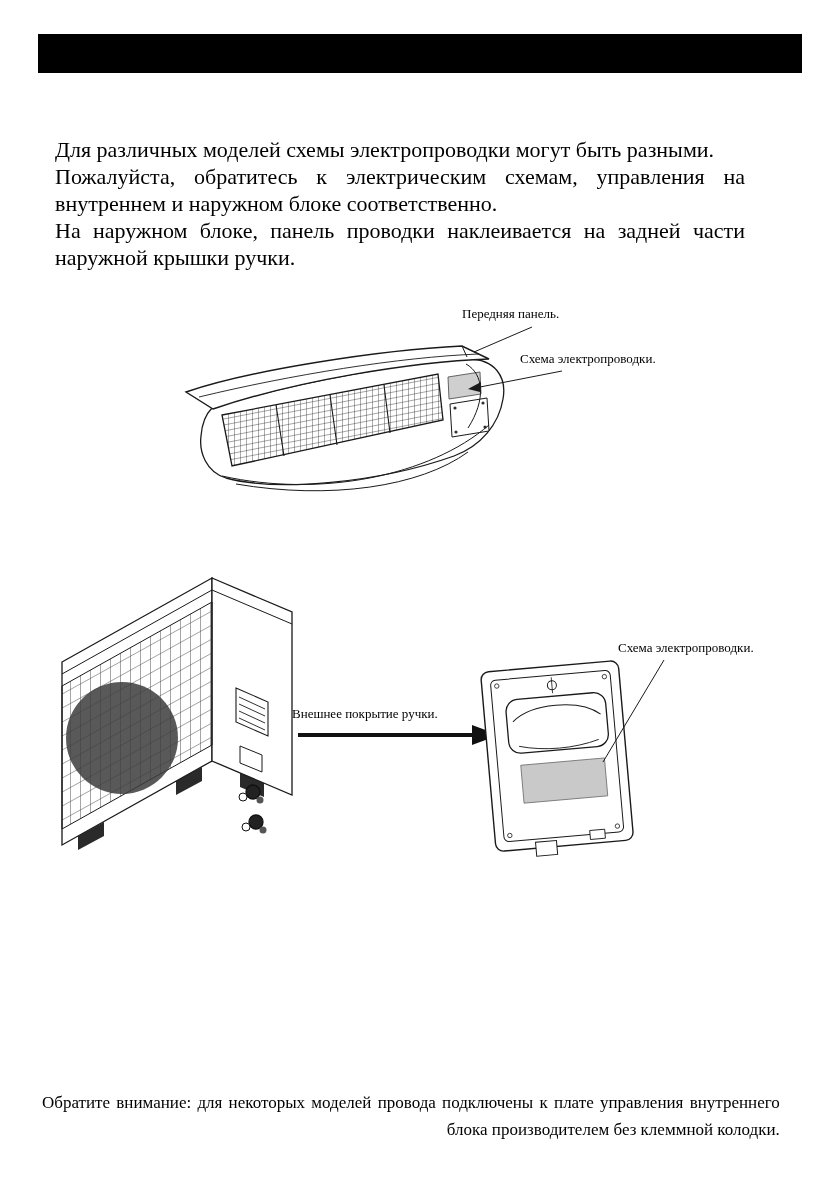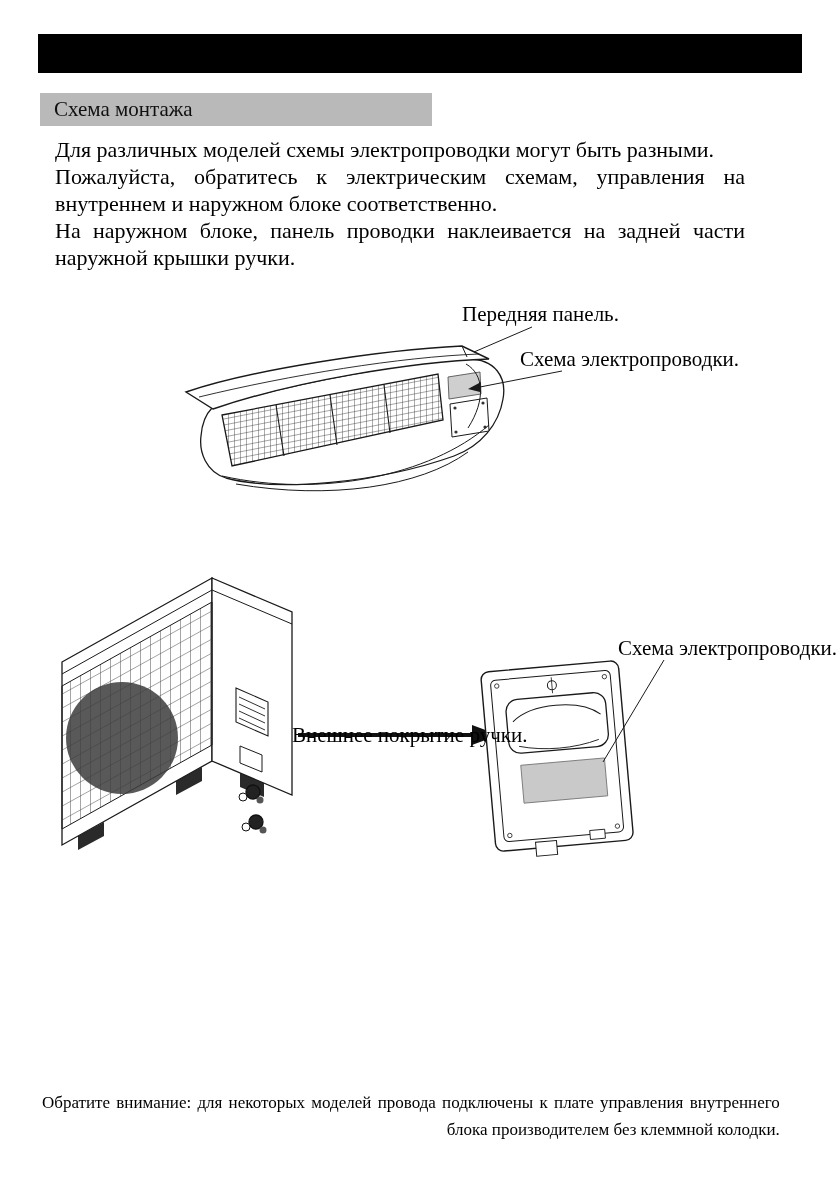--- a/index.html
+++ b/index.html
@@ -18,39 +18,36 @@
     font-size:21px; line-height:33px; padding-left:14px; box-sizing:border-box;
     color:#101010;
   }
   .body-text { position:absolute; left:55px; top:136px; width:690px; }
   .para { margin:0; text-align:justify; font-size:22px; line-height:27px; }
   .diagrams {
     position:absolute; left:0; top:0; width:840px; height:1192px;
     pointer-events:none;
   }
   .callout {
-    position:absolute; font-size:21px; line-height:22px; white-space:nowrap;
+    position:absolute; font-size:13px; line-height:22px; white-space:nowrap;
   }
   .note {
     position:absolute; left:42px; top:1078px; font-size:17px; line-height:27px;
     white-space:nowrap;
   }
   .note-line1 { word-spacing:2px;margin-top:11px; }
   .note-line2 { padding-left:172px;text-align:right; }
 </style>
 </head>
 <body>
 
 <div class="page">
 
   <div class="black-bar"></div>
 
-  <div class="section-title">
-    <span>Схема монтажа</span>
-  </div>
 
   <div class="body-text">
     <p class="para">Для различных моделей схемы электропроводки могут быть разными.</p>
     <p class="para">Пожалуйста, обратитесь к электрическим схемам, управления на внутреннем и наружном блоке соответственно.</p>
     <p class="para">На наружном блоке, панель проводки наклеивается на задней части наружной крышки ручки.</p>
   </div>
 
   <svg class="diagrams" viewBox="0 0 840 1192" xmlns="http://www.w3.org/2000/svg">
     <defs>
       <pattern id="grille" width="10" height="14" patternUnits="userSpaceOnUse" patternTransform="skewY(-29)">
@@ -129,21 +126,21 @@
       <rect x="520" y="762" width="84" height="38" fill="#c9c9c9" stroke="#777" stroke-width="0.9"></rect>
       <rect x="528" y="840" width="21" height="14" stroke-width="1" fill="#ffffff"></rect>
       <rect x="583" y="833" width="15" height="9" stroke-width="0.9" fill="#ffffff"></rect>
     </g>
 
     <path d="M664,660 L603,762" stroke="#1a1a1a" stroke-width="1" fill="none"></path>
   </svg>
 
   <div class="callout" style="left:462px; top:303px;">Передняя панель.</div>
   <div class="callout" style="left:520px; top:348px;">Схема электропроводки.</div>
-  <div class="callout" style="left:292px; top:703px;margin-top:21px;">Внешнее покрытие ручки.</div>
+  <div class="callout" style="left:292px; top:703px;">Внешнее покрытие ручки.</div>
   <div class="callout" style="left:618px; top:637px;">Схема электропроводки.</div>
 
   <div class="note">
     <div class="note-line1">Обратите внимание: для некоторых моделей провода подключены к плате управления внутреннего</div>
     <div class="note-line2">блока производителем без клеммной колодки.</div>
   </div>
 
 </div>
 
 </body></html>

